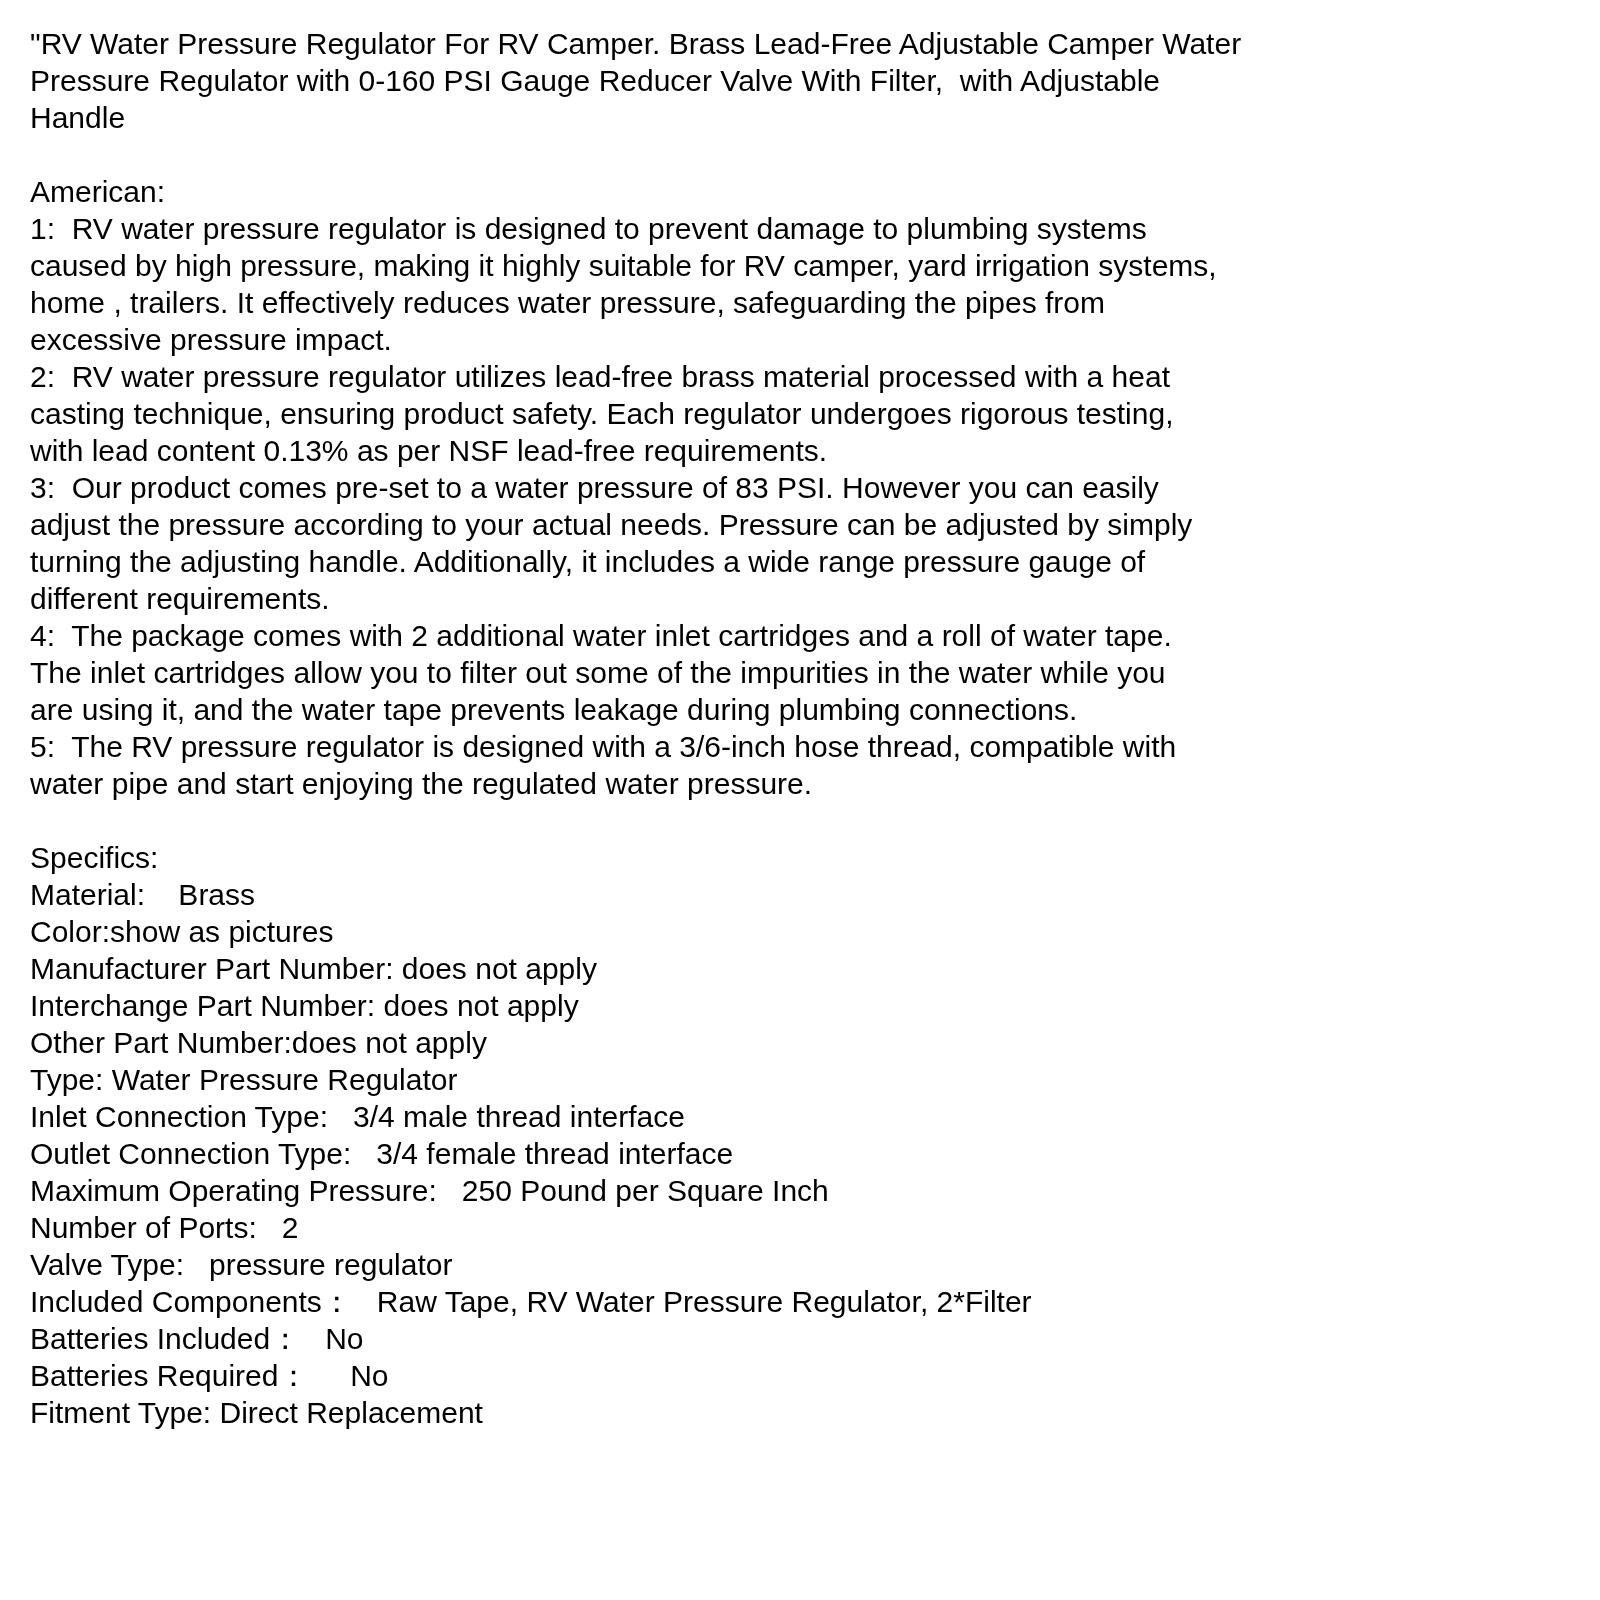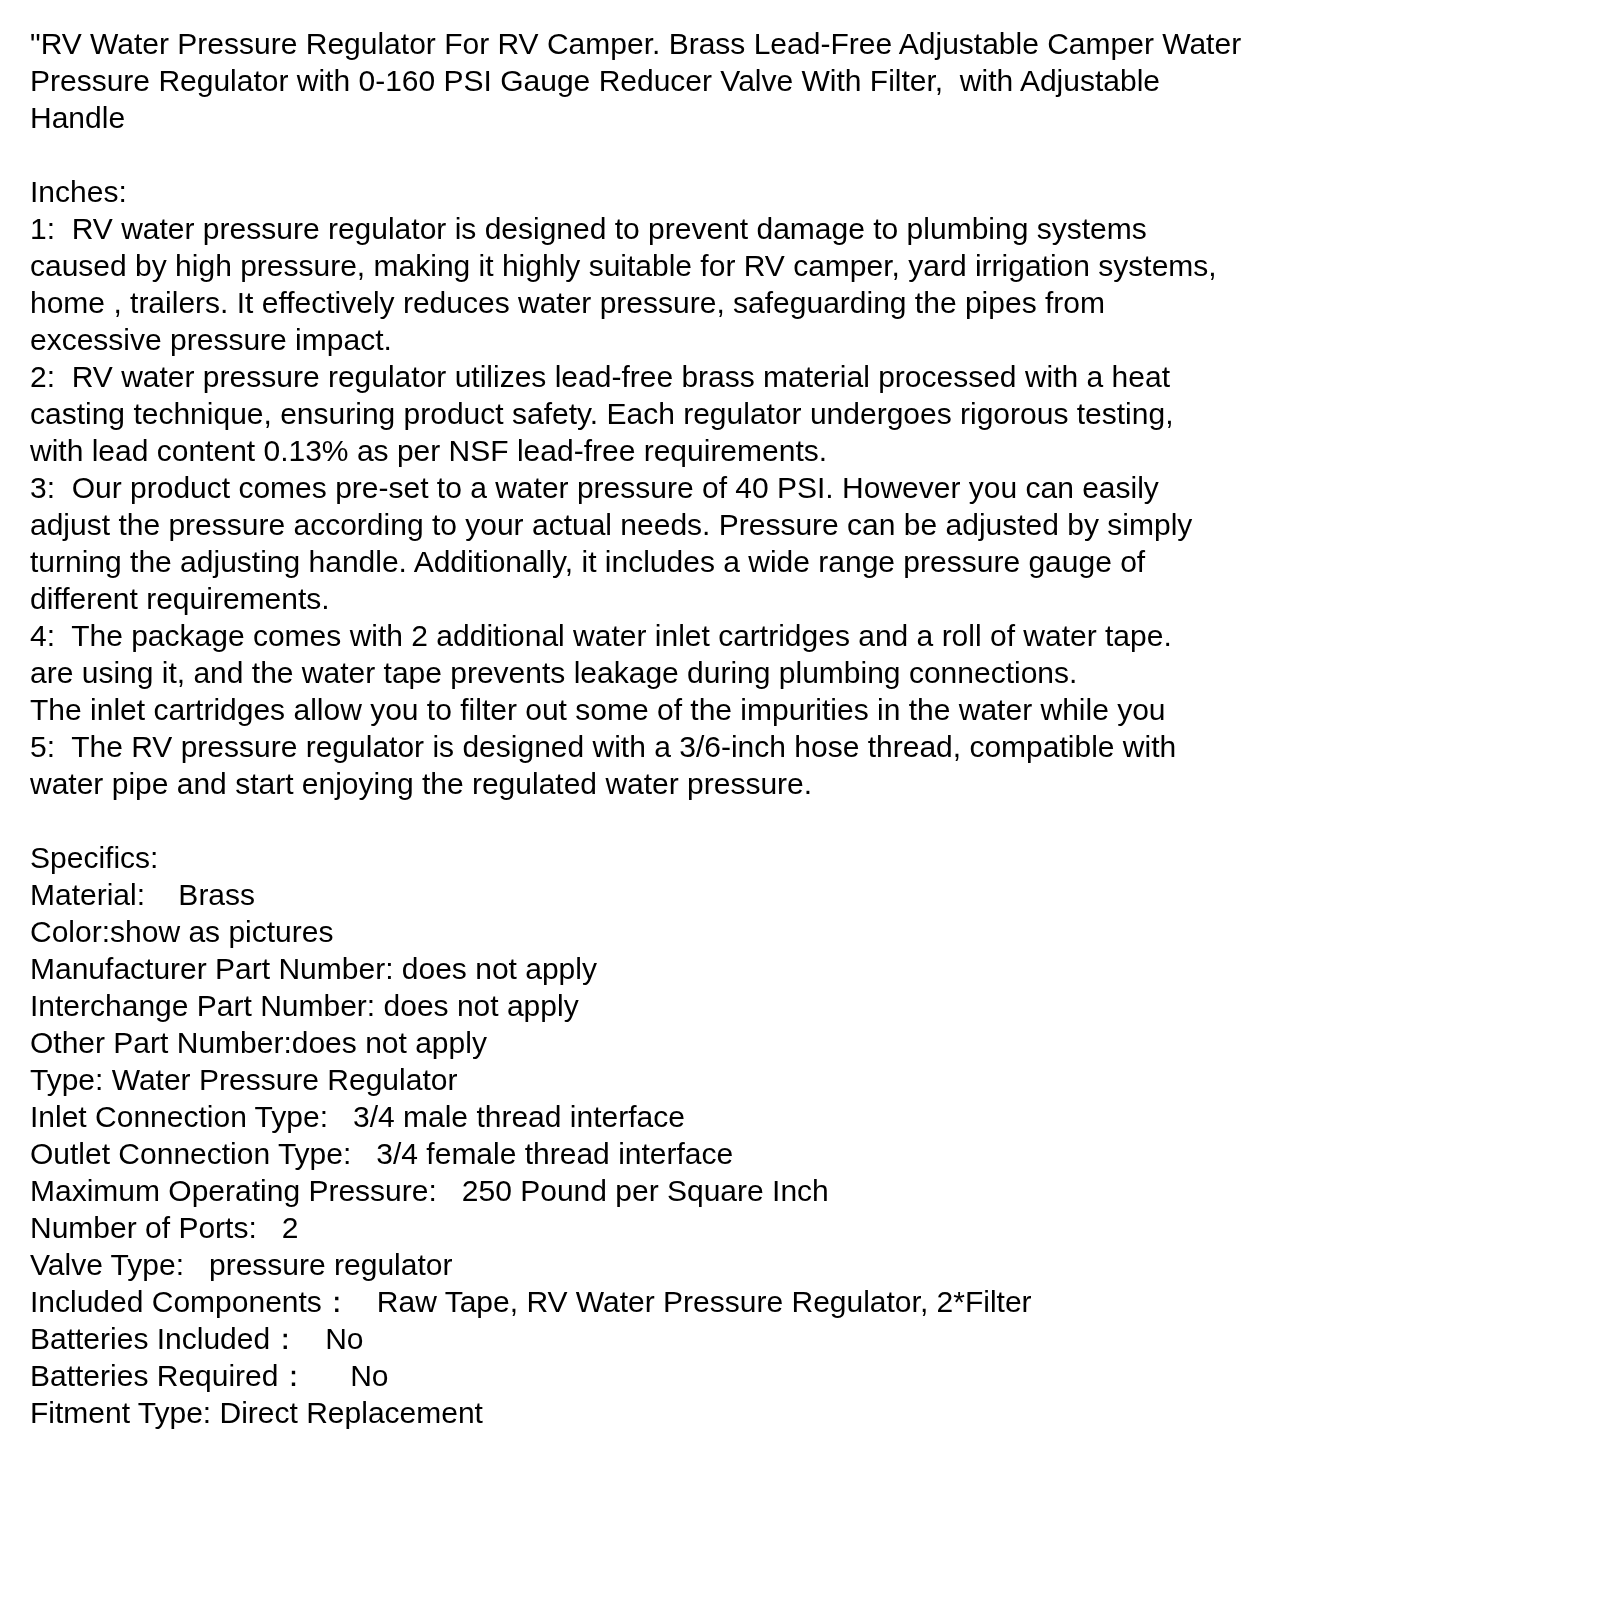--- a/index.html
+++ b/index.html
@@ -39,46 +39,46 @@
 <div class="doc">
 
   <section>
       <div class="line">"RV Water Pressure Regulator For RV Camper. Brass Lead-Free Adjustable Camper Water</div>
       <div class="line">Pressure Regulator with 0-160 PSI Gauge Reducer Valve With Filter,  with Adjustable</div>
       <div class="line">Handle</div>
     </section>
 
   <div class="spacer"></div>
 
-  <div class="line">Inches:</div>
+  <div class="line">American:</div>
 
   <section>
       <div class="line">1:  RV water pressure regulator is designed to prevent damage to plumbing systems</div>
       <div class="line">caused by high pressure, making it highly suitable for RV camper, yard irrigation systems,</div>
       <div class="line">home , trailers. It effectively reduces water pressure, safeguarding the pipes from</div>
       <div class="line">excessive pressure impact.</div>
     </section>
 
   <section>
       <div class="line">2:  RV water pressure regulator utilizes lead-free brass material processed with a heat</div>
       <div class="line">casting technique, ensuring product safety. Each regulator undergoes rigorous testing,</div>
       <div class="line">with lead content 0.13% as per NSF lead-free requirements.</div>
     </section>
 
   <section>
-      <div class="line">3:  Our product comes pre-set to a water pressure of 40 PSI. However you can easily</div>
+      <div class="line">3:  Our product comes pre-set to a water pressure of 83 PSI. However you can easily</div>
       <div class="line">adjust the pressure according to your actual needs. Pressure can be adjusted by simply</div>
       <div class="line">turning the adjusting handle. Additionally, it includes a wide range pressure gauge of</div>
       <div class="line">different requirements.</div>
     </section>
 
   <section>
       <div class="line">4:  The package comes with 2 additional water inlet cartridges and a roll of water tape.</div>
+      <div class="line">The inlet cartridges allow you to filter out some of the impurities in the water while you</div>
       <div class="line">are using it, and the water tape prevents leakage during plumbing connections.</div>
-      <div class="line">The inlet cartridges allow you to filter out some of the impurities in the water while you</div>
     </section>
 
   <section>
       <div class="line">5:  The RV pressure regulator is designed with a 3/6-inch hose thread, compatible with</div>
       <div class="line">water pipe and start enjoying the regulated water pressure.</div>
     </section>
 
   <div class="spacer"></div>
 
   <div class="line">Specifics:</div>

